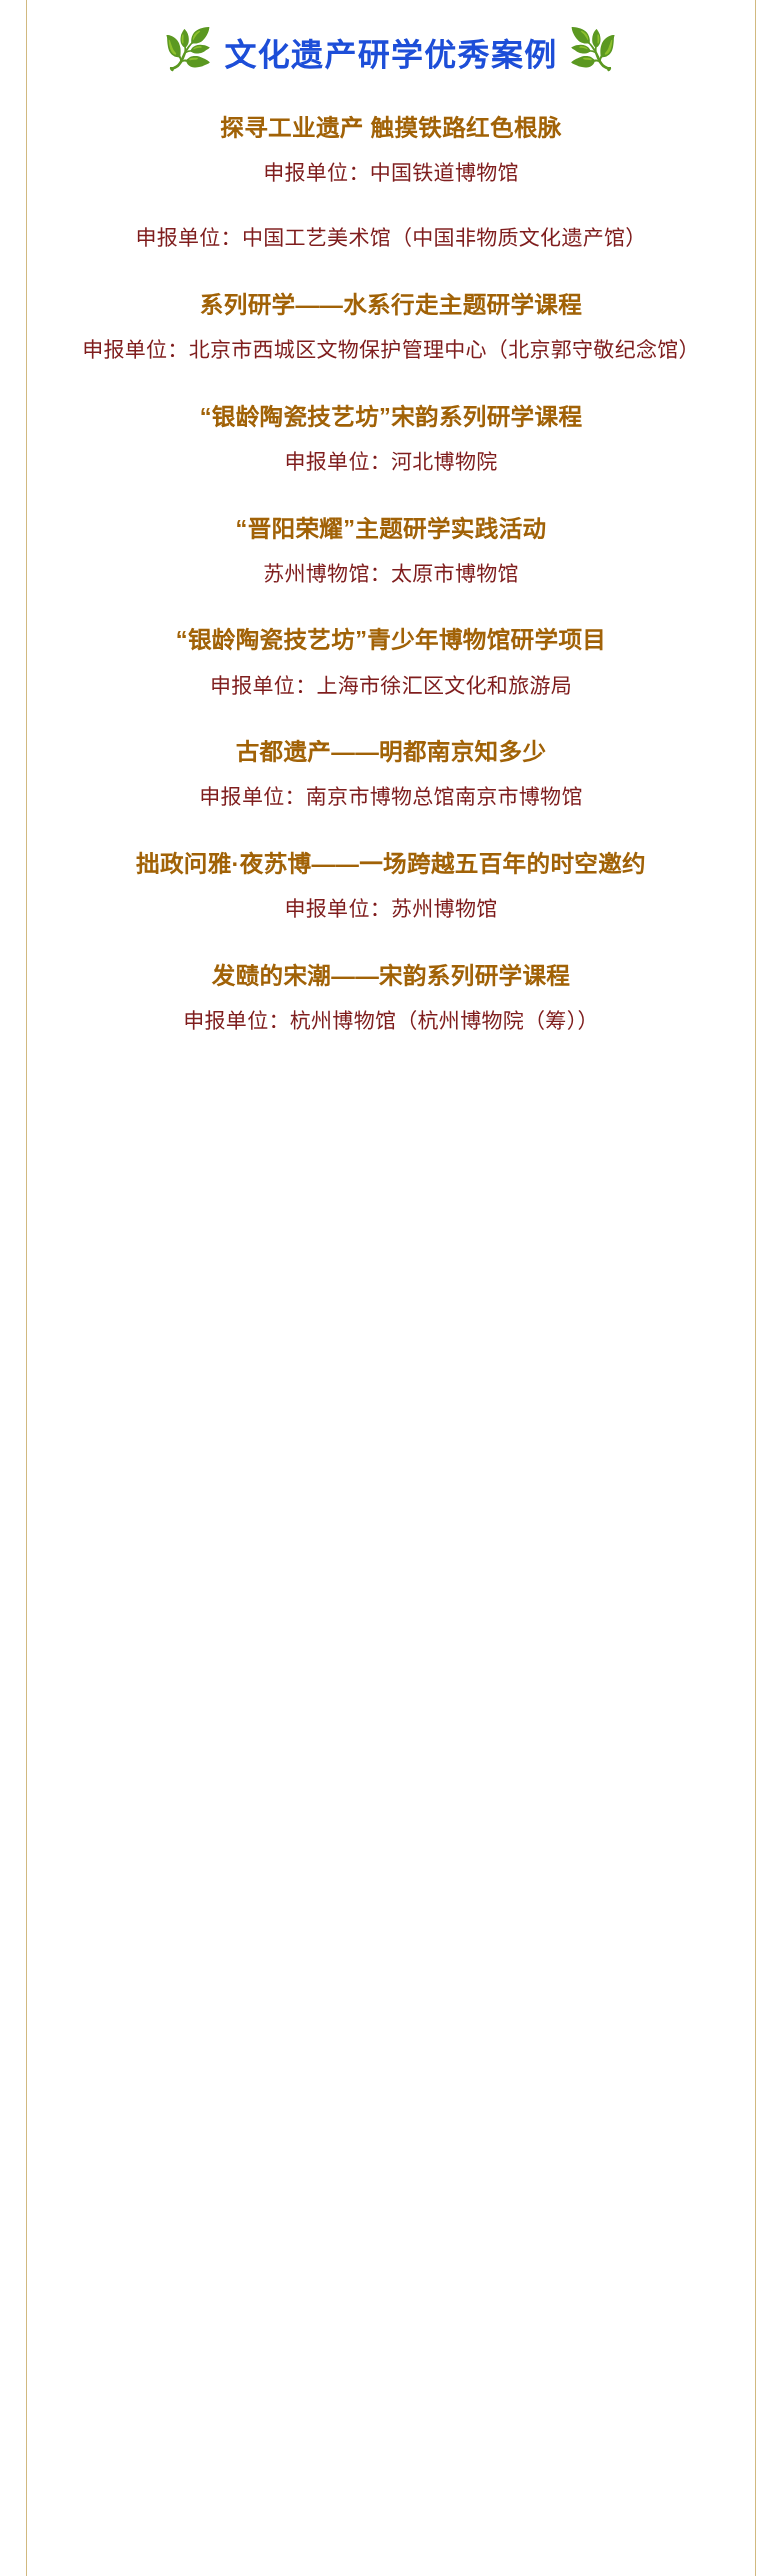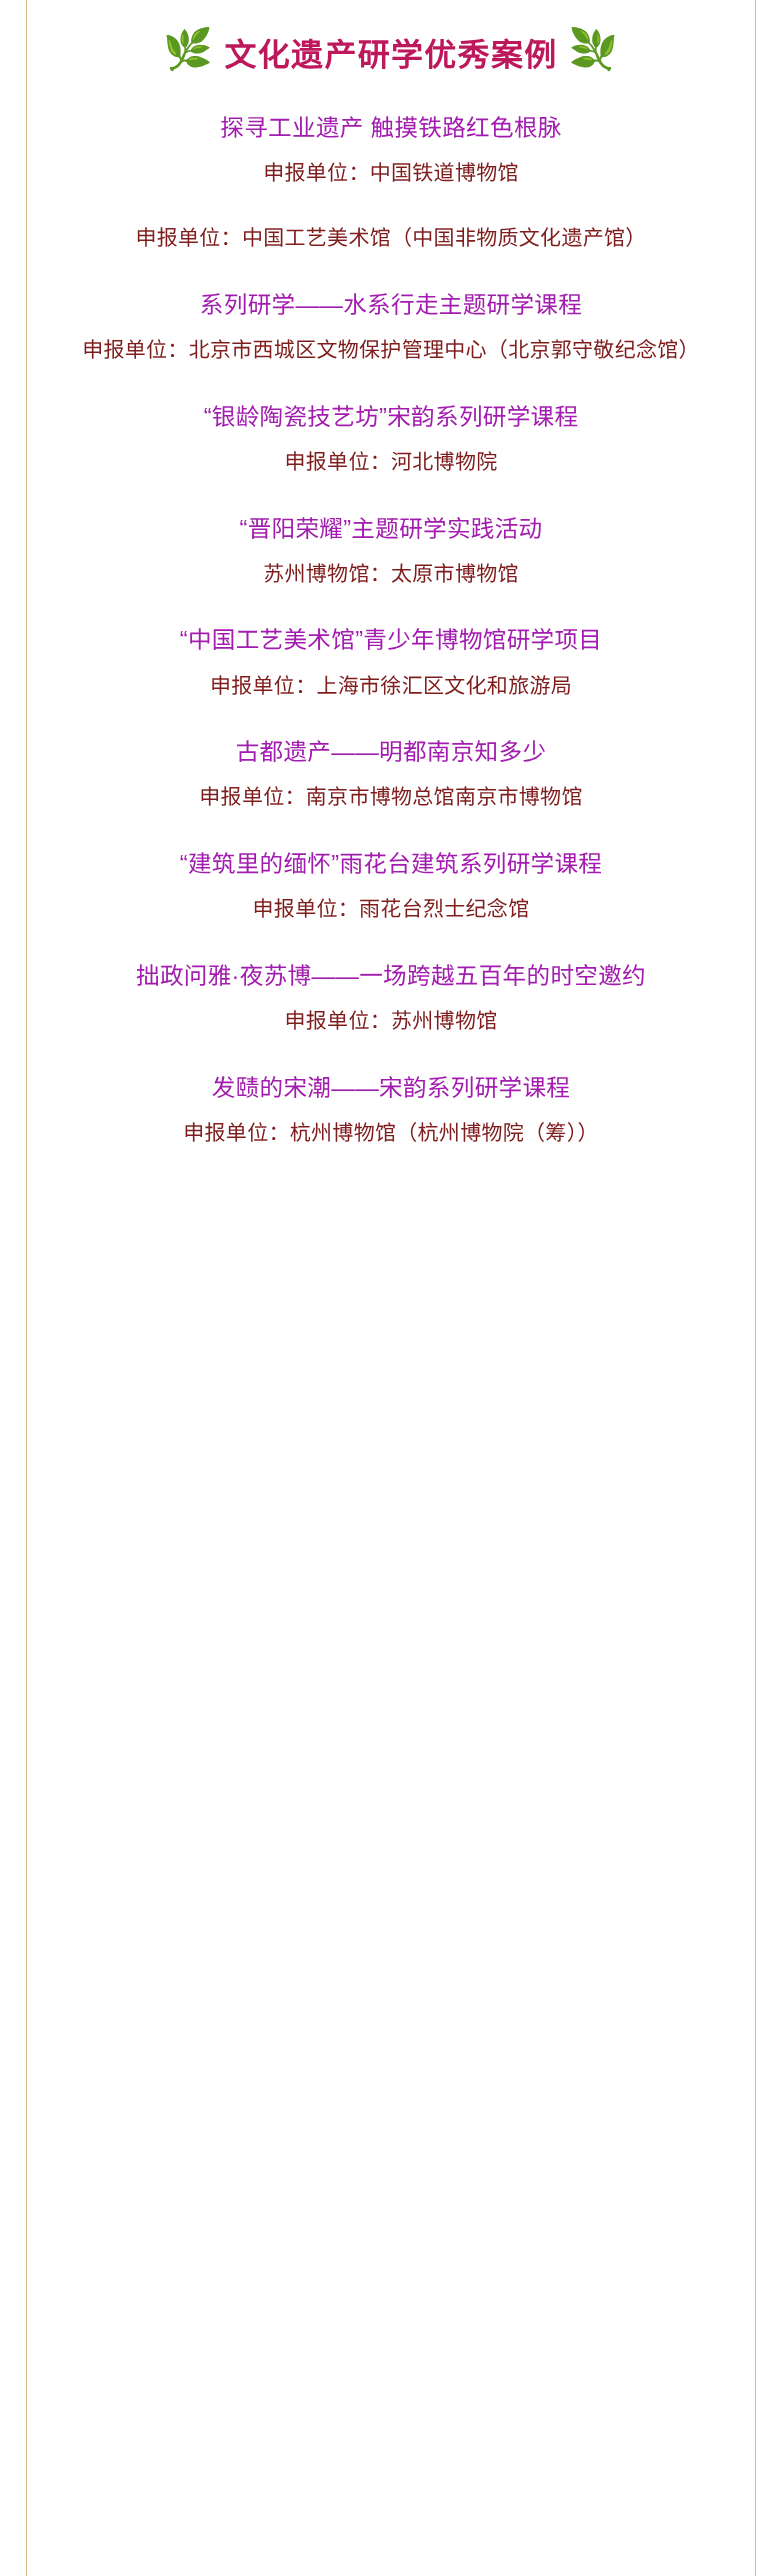--- a/index.html
+++ b/index.html
@@ -54,36 +54,36 @@
     font-size: 40px;
     line-height: 1;
     display: block;
     transform: translateY(-2.6px);
   }
   .header .laurel.right { transform: translateY(-2.6px) scaleX(-1); }
   .header .title {
     font-size: 32px;
     font-weight: bold;
     letter-spacing: 1.3px;
-    color: #be185d;
+    color: #1d4ed8;
     white-space: nowrap;
   }
 
   
   .case-list {
     margin: 0;
     padding: 0;
   }
   .case {
     padding: 16.6px 0 16.6px 0;
   }
   .case-title {
     font-size: 23.6px;
-    font-weight: normal;
-    color: #a21caf;
+    font-weight: bold;
+    color: #a16207;
     text-align: center;
     line-height: 1.52;
     letter-spacing: 0.3px;
     margin: 0 0 10.2px 0;
   }
   .case-org {
     font-size: 21px;
     color: #7f1d1d;
     text-align: center;
     line-height: 1.55;
@@ -128,33 +128,29 @@
         <div class="case-title">“银龄陶瓷技艺坊”宋韵系列研学课程</div>
         <div class="case-org">申报单位：河北博物院</div>
       </div>
 
       <div class="case">
         <div class="case-title">“晋阳荣耀”主题研学实践活动</div>
         <div class="case-org">苏州博物馆：太原市博物馆</div>
       </div>
 
       <div class="case">
-        <div class="case-title">“中国工艺美术馆”青少年博物馆研学项目</div>
+        <div class="case-title">“银龄陶瓷技艺坊”青少年博物馆研学项目</div>
         <div class="case-org">申报单位：上海市徐汇区文化和旅游局</div>
       </div>
 
       <div class="case">
         <div class="case-title">古都遗产——明都南京知多少</div>
         <div class="case-org">申报单位：南京市博物总馆南京市博物馆</div>
       </div>
 
-      <div class="case">
-        <div class="case-title">“建筑里的缅怀”雨花台建筑系列研学课程</div>
-        <div class="case-org">申报单位：雨花台烈士纪念馆</div>
-      </div>
 
 
       <div class="case">
         <div class="case-title">拙政问雅·夜苏博——一场跨越五百年的时空邀约</div>
         <div class="case-org">申报单位：苏州博物馆</div>
       </div>
 
       <div class="case">
         <div class="case-title">发赜的宋潮——宋韵系列研学课程</div>
         <div class="case-org">申报单位：杭州博物馆（杭州博物院（筹））</div>

